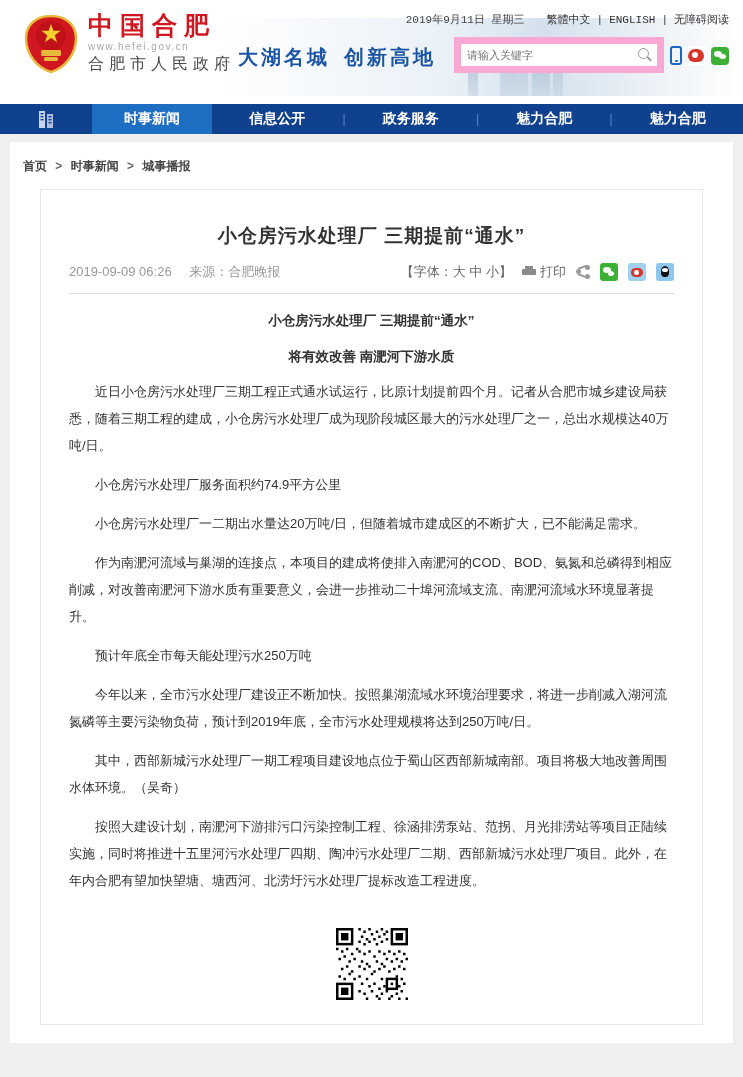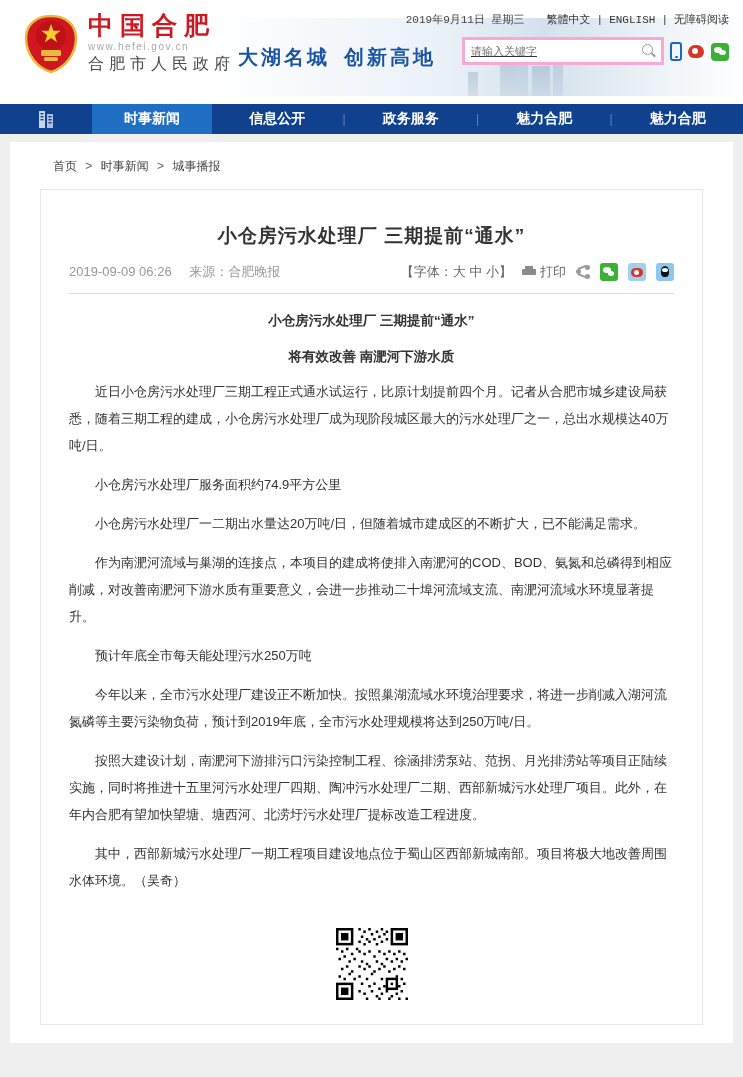--- a/index.html
+++ b/index.html
@@ -17,21 +17,21 @@
   .site-name{font-size:25px;font-weight:bold;color:#d0161f;letter-spacing:7px;line-height:1;}
   .site-url{font-size:10px;color:#a9a9a9;letter-spacing:1.5px;margin-top:3px;}
   .site-sub{font-size:16px;color:#4a4a4a;letter-spacing:5px;margin-top:2px;}
   .slogan{position:absolute;left:238px;top:44px;font-size:20px;font-weight:bold;color:#1a55a5;
     letter-spacing:3px;text-shadow:1px 1px 0 rgba(255,255,255,.8);}
   .slogan .gap{display:inline-block;width:14px;}
   .header-right{position:absolute;right:14px;top:12px;text-align:right;}
   .top-links{font-size:11px;color:#333;display:flex;justify-content:flex-end;align-items:center;gap:6px;font-family:Liberation Mono, monospace;}
   .top-links .date{margin-right:16px;color:#444;}
   .search-row{margin-top:10px;display:flex;align-items:center;justify-content:flex-end;gap:6px;}
-  .search-box{display:flex;align-items:center;border:3px solid #f9a8d4;background:#fff;width:196px;height:22px;text-decoration:underline;}
+  .search-box{display:flex;align-items:center;border:7px solid #f9a8d4;background:#fff;width:196px;height:22px;}
   .search-box input{border:0;outline:none;flex:1;height:18px;padding:0 6px;font-size:11px;color:#333;background:transparent;}
   .search-btn{width:24px;height:22px;background:transparent;border:0;position:relative;cursor:pointer;}
   .mag{position:absolute;left:5px;top:4px;width:9px;height:9px;border:1.5px solid #9a9a9a;border-radius:50%;}
   .mag::after{content:"";position:absolute;left:8px;top:9px;width:5px;height:1.5px;background:#9a9a9a;transform:rotate(45deg);}
   .hicon{width:17px;height:19px;display:inline-block;position:relative;}
   .phone-icon{width:12px;height:19px;border:2px solid #1d66c0;border-radius:3px;box-sizing:border-box;}
   .phone-icon::after{content:"";position:absolute;left:3px;bottom:1px;width:3px;height:2px;background:#1d66c0;border-radius:1px;}
   .weibo-icon{background:#fff;}
   .weibo-icon::before{content:"";position:absolute;left:0;top:3px;width:16px;height:13px;background:#d6362a;border-radius:7px 7px 6px 6px;}
   .weibo-icon::after{content:"";position:absolute;left:4px;top:6px;width:6px;height:6px;background:#fff;border-radius:50%;}
@@ -41,21 +41,21 @@
 
   
   .nav{display:flex;height:30px;background:#10418e;color:#fff;font-size:14px;font-weight:bold;align-items:stretch;}
   .nav-home{width:92px;display:flex;align-items:center;justify-content:center;cursor:pointer;}
   .nav-item{display:flex;align-items:center;justify-content:center;flex:1;cursor:pointer;position:relative;}
   .nav-item.active{flex:0 0 120px;background:#1e6ec4;}
   .nav-sep{color:#5f83bd;font-weight:normal;align-self:center;font-size:12px;}
 
   
   .card{background:#fff;margin:8px 10px 0 10px;padding:14px 0 18px 0;}
-  .breadcrumb{font-size:12px;color:#444;padding:2px 30px 0 43px;}
+  .breadcrumb{font-size:12px;color:#444;padding:2px 30px 0 13px;font-weight:bold;}
   .breadcrumb a{color:#444;}
   .breadcrumb .sep{margin:0 5px;color:#666;}
   .article-box{border:1px solid #e7e7e7;margin:14px 30px 0 30px;padding:20px 28px 24px 28px;}
   .a-title{font-size:19px;font-weight:bold;text-align:center;color:#333;letter-spacing:1px;}
   .a-meta{display:flex;justify-content:space-between;align-items:center;margin-top:14px;font-size:13px;color:#999;}
   .a-meta-left span{margin-right:14px;}
   .a-meta-right{display:flex;align-items:center;gap:10px;color:#666;}
   .fontsize-ctl{color:#666;}
   .print-ctl{display:flex;align-items:center;gap:4px;color:#666;}
   .print-glyph{width:14px;height:11px;position:relative;display:inline-block;}
@@ -209,22 +209,22 @@
     <div class="a-sub">小仓房污水处理厂 三期提前“通水”</div>
     <div class="a-sub">将有效改善 南淝河下游水质</div>
 
     <div class="a-body">
       <p>近日小仓房污水处理厂三期工程正式通水试运行，比原计划提前四个月。记者从合肥市城乡建设局获悉，随着三期工程的建成，小仓房污水处理厂成为现阶段城区最大的污水处理厂之一，总出水规模达40万吨/日。</p>
       <p>小仓房污水处理厂服务面积约74.9平方公里</p>
       <p>小仓房污水处理厂一二期出水量达20万吨/日，但随着城市建成区的不断扩大，已不能满足需求。</p>
       <p>作为南淝河流域与巢湖的连接点，本项目的建成将使排入南淝河的COD、BOD、氨氮和总磷得到相应削减，对改善南淝河下游水质有重要意义，会进一步推动二十埠河流域支流、南淝河流域水环境显著提升。</p>
       <p>预计年底全市每天能处理污水250万吨</p>
       <p>今年以来，全市污水处理厂建设正不断加快。按照巢湖流域水环境治理要求，将进一步削减入湖河流氮磷等主要污染物负荷，预计到2019年底，全市污水处理规模将达到250万吨/日。</p>
+      <p>其中，西部新城污水处理厂一期工程项目建设地点位于蜀山区西部新城南部。项目将极大地改善周围水体环境。（吴奇）</p>
       <p>按照大建设计划，南淝河下游排污口污染控制工程、徐涵排涝泵站、范拐、月光排涝站等项目正陆续实施，同时将推进十五里河污水处理厂四期、陶冲污水处理厂二期、西部新城污水处理厂项目。此外，在年内合肥有望加快望塘、塘西河、北涝圩污水处理厂提标改造工程进度。</p>
-      <p>其中，西部新城污水处理厂一期工程项目建设地点位于蜀山区西部新城南部。项目将极大地改善周围水体环境。（吴奇）</p>
     </div>
 
     <div class="qr-wrap">
       <svg class="qr-svg" viewBox="0 0 29 29">
         <rect x="0" y="0" width="29" height="29" fill="#fff"></rect>
         <rect x="0" y="0" width="7" height="7" fill="#000"></rect>
           <rect x="1" y="1" width="5" height="5" fill="#fff"></rect>
           <rect x="2" y="2" width="3" height="3" fill="#000"></rect>
         <rect x="22" y="0" width="7" height="7" fill="#000"></rect>
           <rect x="23" y="1" width="5" height="5" fill="#fff"></rect>

